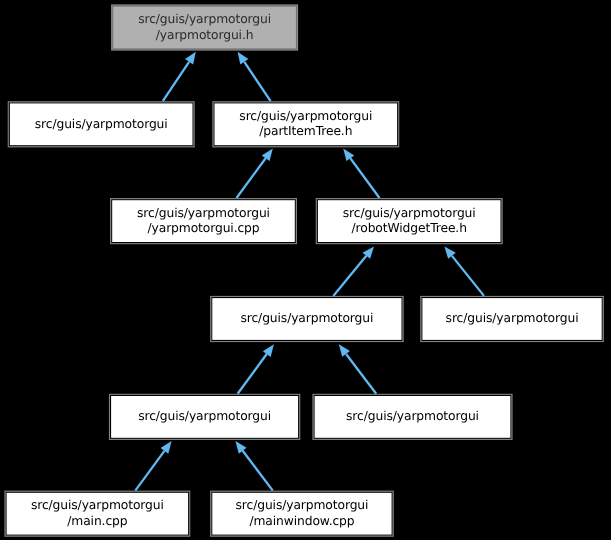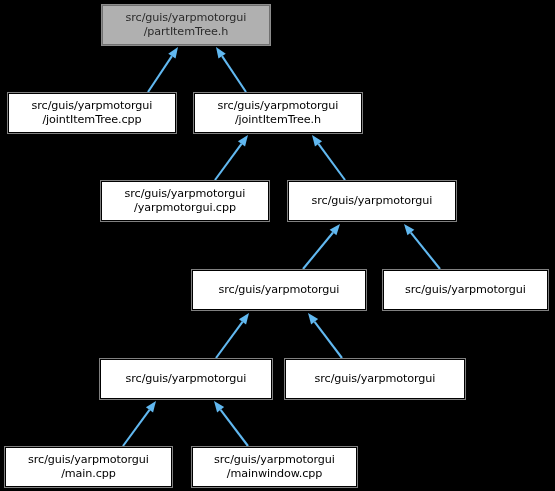--- a/index.html
+++ b/index.html
@@ -92,36 +92,36 @@
         <line x1="123" y1="446" x2="149.4949997000973" y2="409.87045495441276" stroke="#61b8f0" stroke-width="2.1"></line>
         <polygon points="156,401 153.04318168186242,412.47245507437384 145.9468177183322,407.2684548344517" fill="#61b8f0"></polygon>
       </g>
       <g>
         <line x1="248" y1="446" x2="220.63116398104262" y2="409.77654056314464" stroke="#61b8f0" stroke-width="2.1"></line>
         <polygon points="214,401 224.14178020630047,407.1240749707276 217.12054775578477,412.4290061555617" fill="#61b8f0"></polygon>
       </g>
     </svg>
 <div class="node root" style="left: 102px; top: 5px; width: 168px; height: 40px; background: rgb(176, 176, 176);">
       <span class="l1">src/guis/yarpmotorgui</span>
-      <span class="l2">/partItemTree.h</span>
+      <span class="l2">/yarpmotorgui.h</span>
     </div>
     <div class="node" style="left: 8px; top: 93px; width: 168px; height: 40px; background: rgb(255, 255, 255); outline-color: rgb(128, 128, 128);">
       <span class="l1">src/guis/yarpmotorgui</span>
-      <span class="l2">/jointItemTree.cpp</span>
     </div>
     <div class="node" style="left: 194px; top: 93px; width: 168px; height: 40px; background: rgb(255, 255, 255); outline-color: rgb(128, 128, 128);">
       <span class="l1">src/guis/yarpmotorgui</span>
-      <span class="l2">/jointItemTree.h</span>
+      <span class="l2">/partItemTree.h</span>
     </div>
     <div class="node" style="left: 101px; top: 181px; width: 168px; height: 40px; background: rgb(255, 255, 255); outline-color: rgb(128, 128, 128);">
       <span class="l1">src/guis/yarpmotorgui</span>
       <span class="l2">/yarpmotorgui.cpp</span>
     </div>
     <div class="node" style="left: 288px; top: 181px; width: 168px; height: 40px; background: rgb(255, 255, 255); outline-color: rgb(128, 128, 128);">
       <span class="l1">src/guis/yarpmotorgui</span>
+      <span class="l2">/robotWidgetTree.h</span>
     </div>
     <div class="node" style="left: 192px; top: 270px; width: 174px; height: 40px; background: rgb(255, 255, 255); outline-color: rgb(128, 128, 128);">
       <span class="l1">src/guis/yarpmotorgui</span>
     </div>
     <div class="node" style="left: 383px; top: 270px; width: 165px; height: 40px; background: rgb(255, 255, 255); outline-color: rgb(128, 128, 128);">
       <span class="l1">src/guis/yarpmotorgui</span>
     </div>
     <div class="node" style="left: 100px; top: 359px; width: 172px; height: 40px; background: rgb(255, 255, 255); outline-color: rgb(128, 128, 128);">
       <span class="l1">src/guis/yarpmotorgui</span>
     </div>

